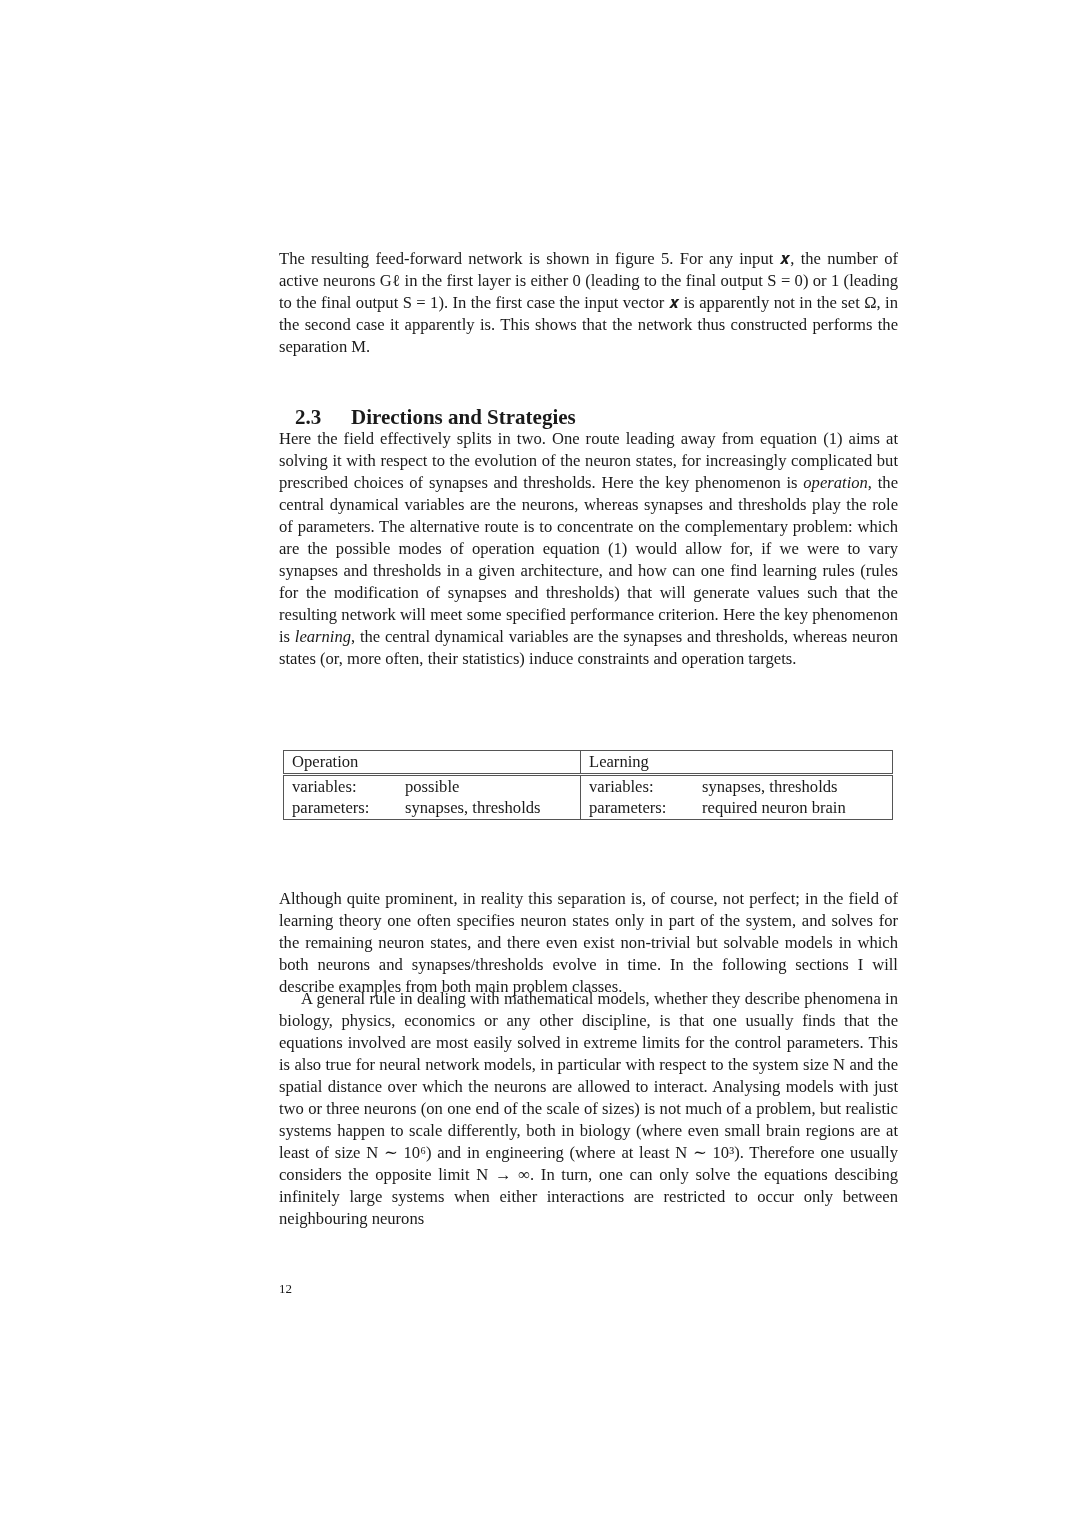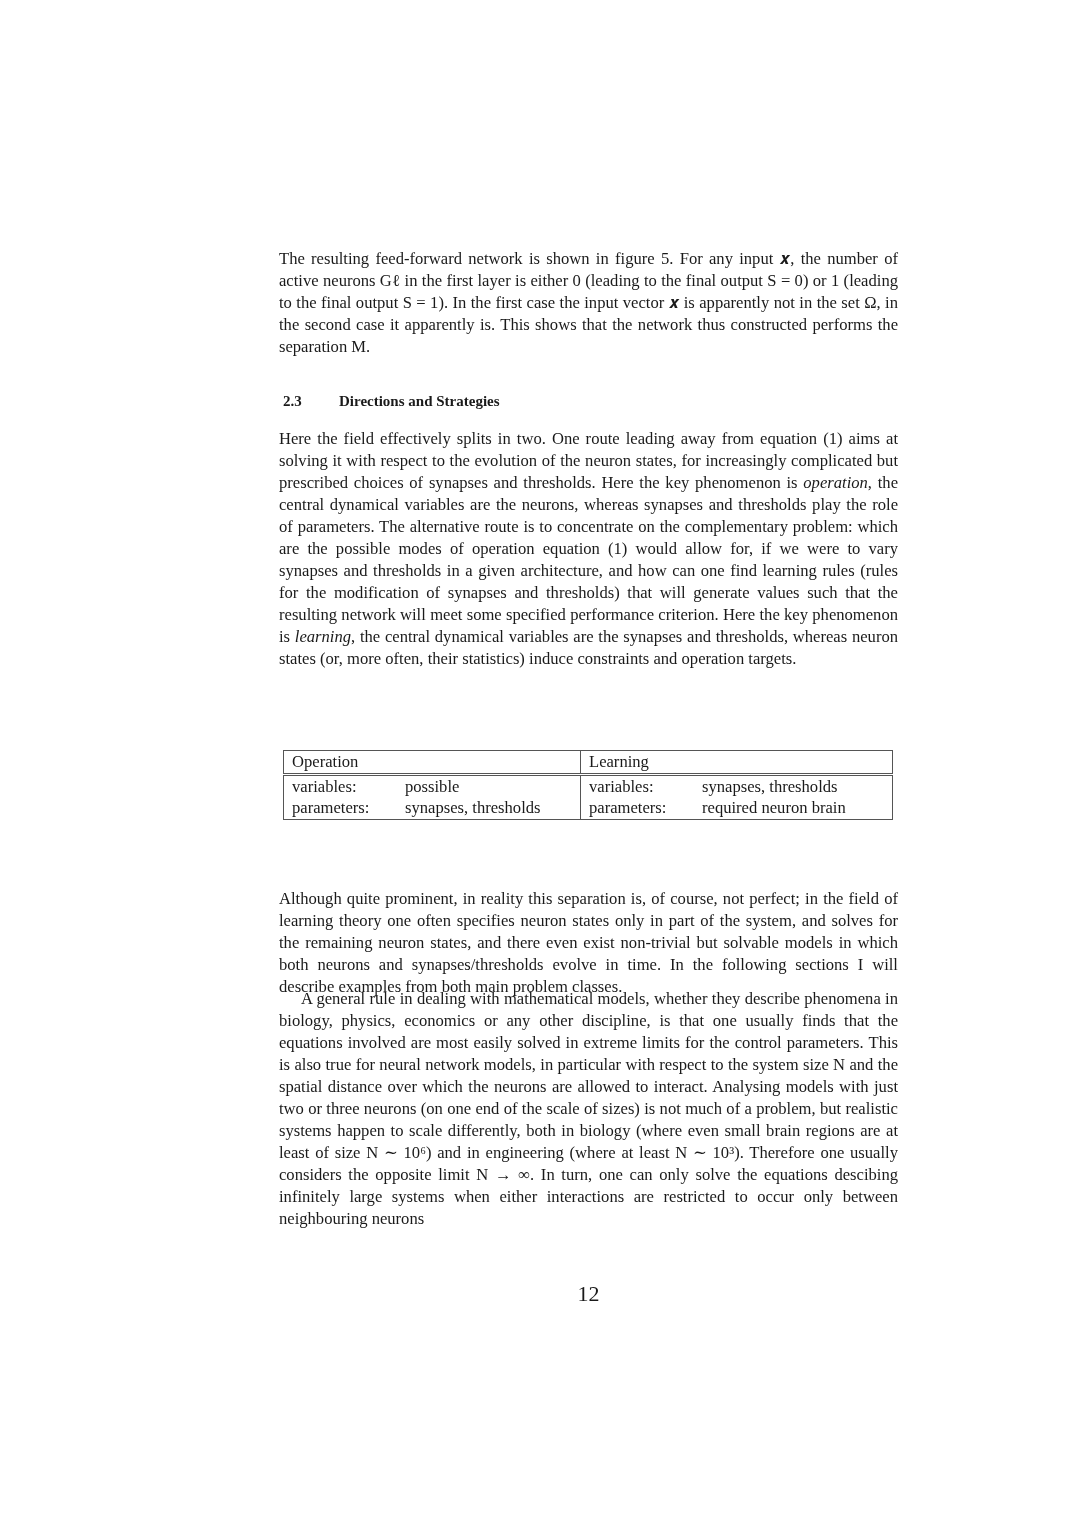--- a/index.html
+++ b/index.html
@@ -1,31 +1,31 @@
 <!DOCTYPE html>
 <html><head>
 <meta charset="utf-8">
 <style>
   html, body { margin: 0; padding: 0; background: #ffffff; }
   body { width: 1080px; height: 1528px; position: relative; overflow: hidden;
          font-family: "Liberation Serif", "DejaVu Serif", serif; color: #1a1a1a; }
   .page { position: absolute; left: 279px; top: 0; width: 619px; }
   .para { font-size: 16.6px; line-height: 22px; text-align: justify; margin: 0; hyphens: none; }
   .p1 { position: absolute; top: 248px; left: 0; width: 619px; }
-  .heading { position: absolute; top: 389px; left: 0; width: 619px; font-weight: bold; font-size: 15px; margin: 4px; }
+  .heading { position: absolute; top: 389px; left: 0; width: 619px; font-weight: bold; font-size: 21px; margin: 16px; }
   .heading .num { display: inline-block; width: 56px; }
   .p2 { position: absolute; top: 428px; left: 0; width: 619px; }
   .tbl { position: absolute; top: 750px; left: 4px; width: 610px; border-collapse: collapse; font-size: 16.6px; }
   .tbl td { border: 1.3px solid #555; padding: 0 8px; vertical-align: top; line-height: 21.7px; }
   .tbl .hdr td { border-bottom: 3px double #555; }
   .tbl .lab { display: inline-block; width: 113px; }
   .tbl .col1 { width: 280px; }
   .p3 { position: absolute; top: 888px; left: 0; width: 619px; }
   .p4 { position: absolute; top: 988px; left: 0; width: 619px; text-indent: 22px; }
-  .pageno { position: absolute; top: 1281px; left: 0; width: 619px; text-align: center; font-size: 22px; }
+  .pageno { position: absolute; top: 1281px; left: 0; width: 619px; font-size: 13px; }
   i { font-style: italic; }
 </style>
 </head>
 <body>
 
 <div class="page">
   <p class="para p1">The resulting feed-forward network is shown in figure 5. For any input 𝒙, the number of active neurons Gℓ in the first layer is either 0 (leading to the final output S = 0) or 1 (leading to the final output S = 1). In the first case the input vector 𝒙 is apparently not in the set Ω, in the second case it apparently is. This shows that the network thus constructed performs the separation M.</p>
 
   <h2 class="heading">
     <span class="num">2.3</span><span>Directions and Strategies</span>

